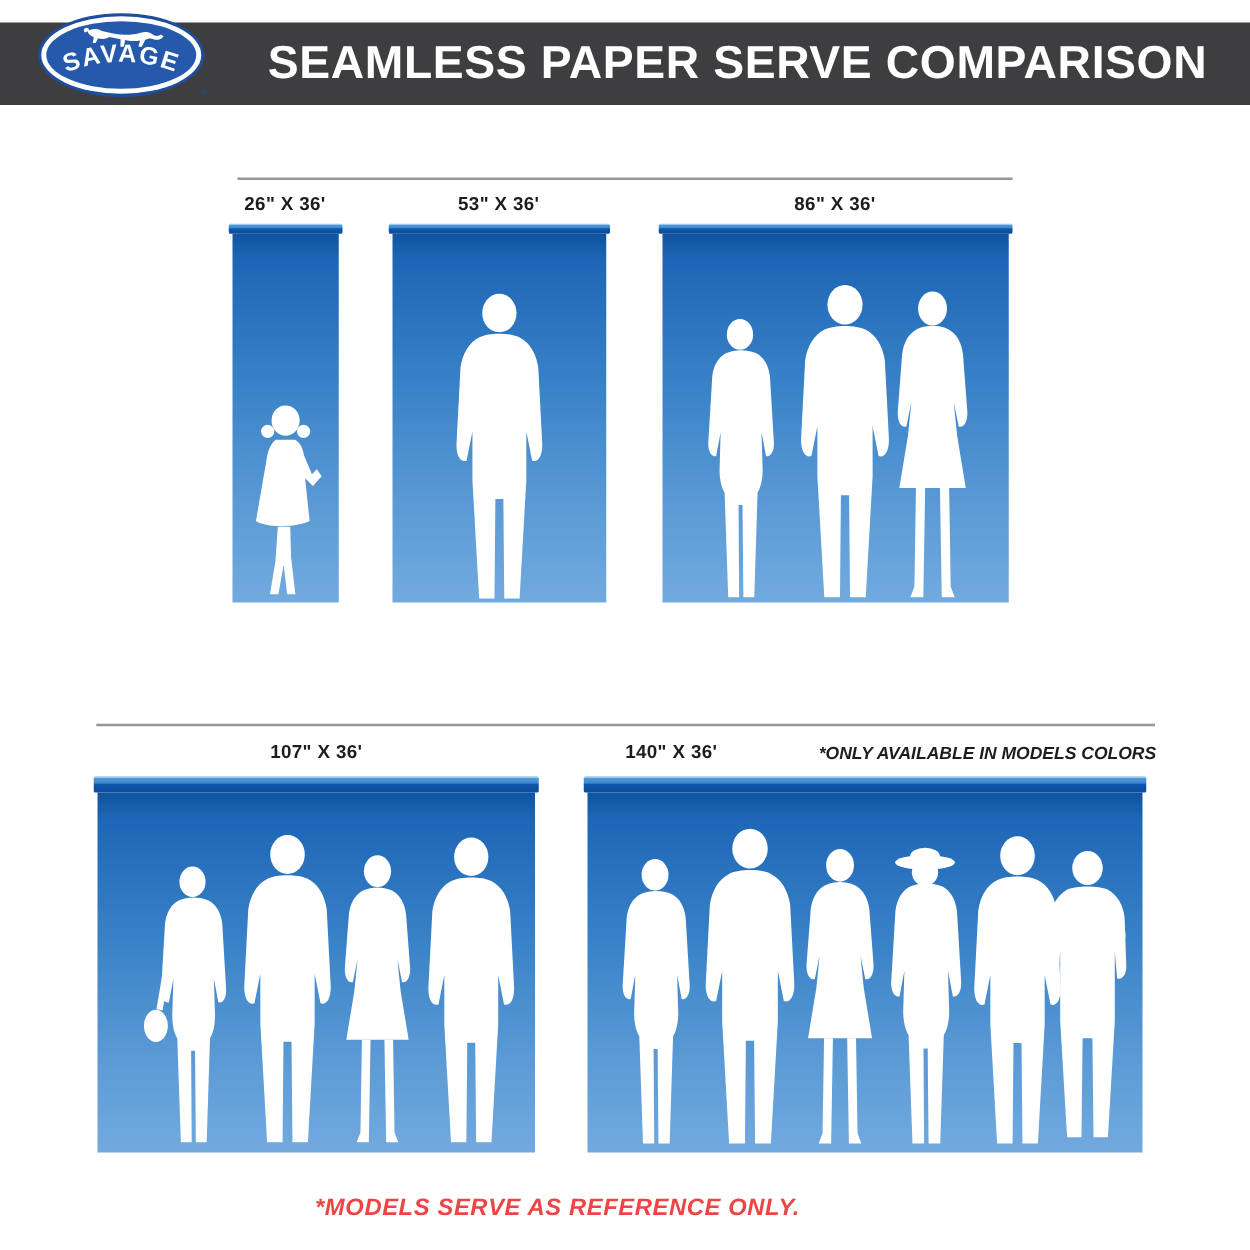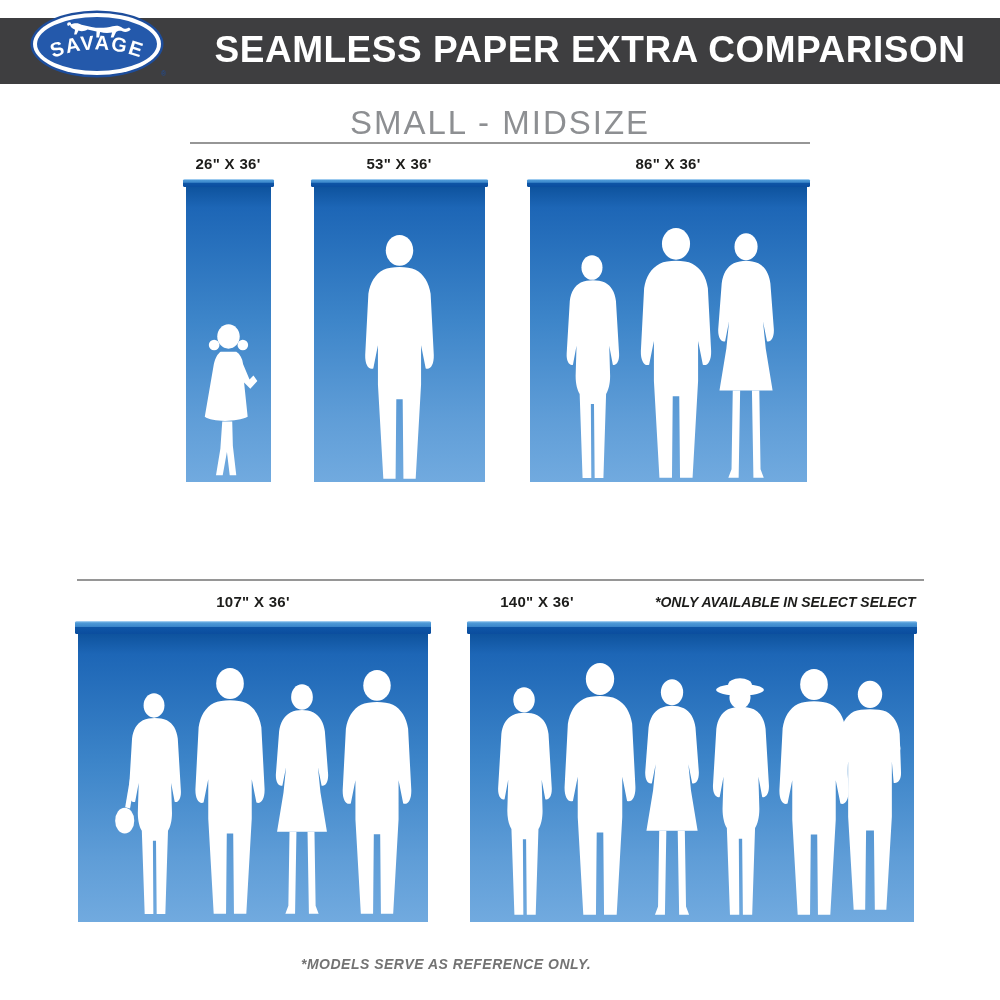--- a/index.html
+++ b/index.html
@@ -24,21 +24,21 @@
   .size-label{
     position:absolute;transform:translateX(-50%);
     font-weight:bold;font-size:15px;letter-spacing:.3px;color:#1d1d1b;white-space:nowrap;
   }
   .colors-note{
     position:absolute;left:655px;width:260px;text-align:right;
     font-style:italic;font-weight:bold;font-size:14px;color:#1d1d1b;white-space:nowrap;
   }
   .footer-note{
     position:absolute;left:0;width:892px;text-align:center;
-    font-style:italic;font-weight:600;font-size:14px;letter-spacing:.5px;color:#737373;
+    font-style:italic;font-weight:600;font-size:19px;letter-spacing:.5px;color:#ef4444;
   }
   
   .roll{
     position:absolute;border-radius:1.5px;
     background:linear-gradient(180deg,#9ccaef 0%,#9ccaef 10%,#4f9bd8 12%,#3c88cc 42%,#0e55a6 50%,#0b4d9e 100%);
   }
   .sheet{
     position:absolute;overflow:hidden;
     background:linear-gradient(180deg,#0e539e 0%,#1d66b6 7%,#3d85c9 45%,#5f9dd7 78%,#71aadf 100%);
   }
@@ -103,23 +103,22 @@
     <g fill="#ffffff">
       <path d="M40,17 c-1.5,-1.5 -1,-3.5 1,-3.8 c1.6,-0.2 2.4,0.8 2,2 l2.5,-0.6 c3,-0.8 6,-0.2 8,1.2 l10,2.2 c7,1.4 15,1 21,-0.8 c3.5,-1 7,-0.6 9,1 c2.5,2 5.5,2 7.5,0.4 l1.8,1.6 c-2,2.6 -5.5,3.4 -8.5,2 c-2,-0.8 -4.5,-0.4 -6.2,0.8 l-2.6,5.4 -2.8,0 1.4,-5 c-3.8,0.8 -8.4,0.6 -12,-0.4 l-1,5.4 -2.8,0 0.2,-6 -9,-1.8 c-2.6,1.6 -6.2,2 -9,1 l-2,3.8 -2.4,0 1,-4.6 c-2.8,-1.2 -4.6,-2.8 -5.1,-4.8 z"></path>
     </g>
     <path id="brandArc" d="M22,50 Q69,31 116,50" fill="none"></path>
     <text font-family="Liberation Sans, sans-serif" font-size="20" font-weight="bold" fill="#ffffff" letter-spacing="1.5">
       <textPath href="#brandArc" startOffset="50%" text-anchor="middle">SAVAGE</textPath>
     </text>
     <text x="133" y="67" font-size="7" fill="#1d4d9c">®</text>
   </svg>
 
-  <div class="header-title">SEAMLESS PAPER EXTRA COMPARISON</div>
+  <div class="header-title">SEAMLESS PAPER SERVE COMPARISON</div>
 
-  <div class="sec-title" style="top:104px">SMALL - MIDSIZE</div>
   <div class="rule" style="left:190px;top:142px;width:620px"></div>
 
   <div class="size-label" style="left:228px;top:155px">26" X 36'</div>
   <div class="size-label" style="left:399px;top:155px">53" X 36'</div>
   <div class="size-label" style="left:668px;top:155px">86" X 36'</div>
 
   <div class="roll" style="left:183px;top:179px;width:91px;height:8px"></div>
   <div class="sheet" style="left:186px;top:187px;width:85px;height:295px">
     <svg width="85" height="295" viewBox="0 0 85 295" class="sil">
       <use href="#p-girl" transform="translate(14.4,137) scale(1.56)"></use>
@@ -139,21 +138,21 @@
       <use href="#p-woman" transform="translate(23.9,68) scale(2.24)"></use>
       <use href="#p-man" transform="translate(95.8,41) scale(2.51)"></use>
       <use href="#p-wskirt" transform="translate(169.3,46) scale(2.46)"></use>
     </svg>
   </div>
 
   <div class="rule" style="left:77px;top:579px;width:847px"></div>
 
   <div class="size-label" style="left:253px;top:593px">107" X 36'</div>
   <div class="size-label" style="left:537px;top:593px">140" X 36'</div>
-  <div class="colors-note" style="top:594px">*ONLY AVAILABLE IN SELECT SELECT</div>
+  <div class="colors-note" style="top:594px">*ONLY AVAILABLE IN MODELS COLORS</div>
 
   <div class="roll" style="left:75px;top:621px;width:356px;height:13px"></div>
   <div class="sheet" style="left:78px;top:634px;width:350px;height:288px">
     <svg width="350" height="288" viewBox="0 0 350 288" class="sil">
       <use href="#p-wbag" transform="translate(29.4,59) scale(2.22)"></use>
       <use href="#p-man" transform="translate(102.6,34) scale(2.47)"></use>
       <use href="#p-wskirt" transform="translate(180.1,50) scale(2.31)"></use>
       <use href="#p-man" transform="translate(250,36) scale(2.45)"></use>
     </svg>
   </div>

